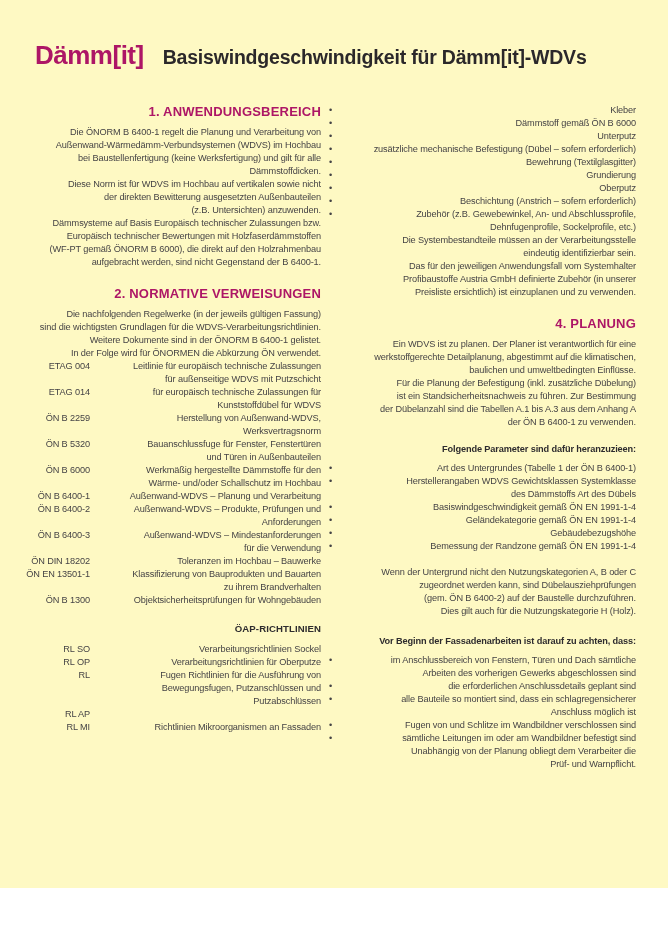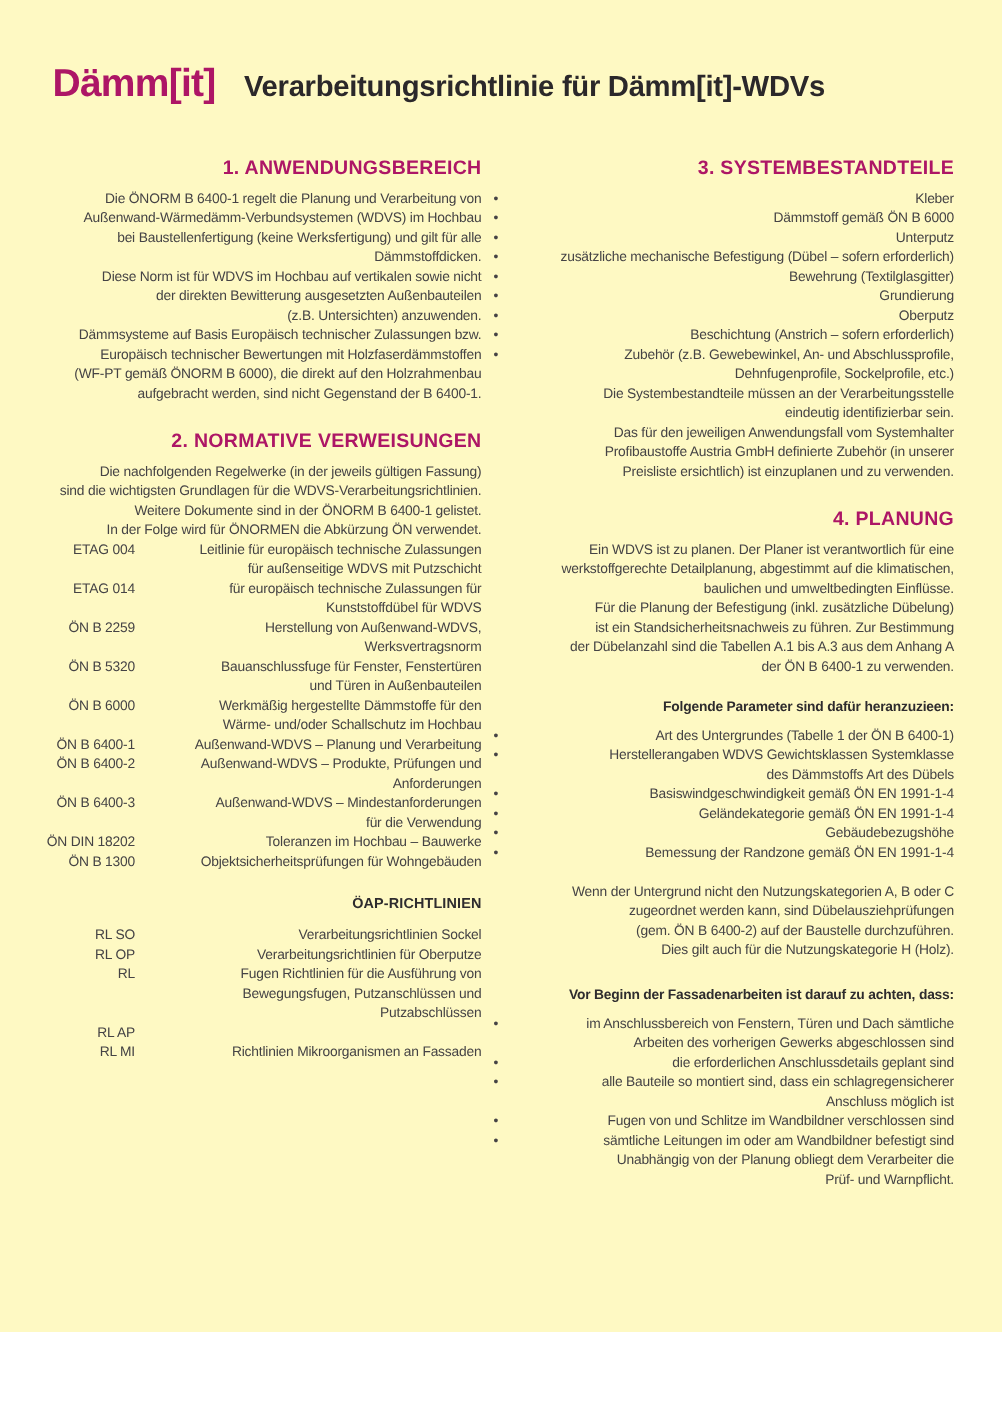--- a/index.html
+++ b/index.html
@@ -67,21 +67,21 @@
     font-size:9.5px; color:#525254;
   }
 </style>
 </head>
 <body>
 
 <div class="page">
 
   <div class="header">
     <span class="logo">Dämm[it]</span>
-    <span class="doc-title">Verarbeitungsrichtlinie für Dämm[it]-WDVs</span>
+    <span class="doc-title">Basiswindgeschwindigkeit für Dämm[it]-WDVs</span>
   </div>
 
   <div class="columns">
 
     <div class="col-left">
 
       <h2 class="section-heading">1. ANWENDUNGSBEREICH</h2>
       <p class="body-text">Die ÖNORM B 6400-1 regelt die Planung und Verarbeitung von
 Außenwand-Wärmedämm-Verbundsystemen (WDVS) im Hochbau
 bei Baustellenfertigung (keine Werksfertigung) und gilt für alle
@@ -147,20 +147,25 @@
             <span class="norm-term">ÖN B 6400-3</span>
             <span class="norm-desc">Außenwand-WDVS – Mindestanforderungen
 für die Verwendung</span>
           </div>
 
           <div class="norm-row">
             <span class="norm-term">ÖN DIN 18202</span>
             <span class="norm-desc">Toleranzen im Hochbau – Bauwerke</span>
           </div>
 
+          <div class="norm-row">
+            <span class="norm-term">ÖN EN 13501-1</span>
+            <span class="norm-desc">Klassifizierung von Bauprodukten und Bauarten
+zu ihrem Brandverhalten</span>
+          </div>
 
           <div class="norm-row">
             <span class="norm-term">ÖN B 1300</span>
             <span class="norm-desc">Objektsicherheitsprüfungen für Wohngebäuden</span>
           </div>
         </div>
 
       <h3 class="oeap-heading">ÖAP-RICHTLINIEN</h3>
 
       <div class="norm-table">
@@ -189,21 +194,20 @@
           <div class="norm-row">
             <span class="norm-term">RL MI</span>
             <span class="norm-desc">Richtlinien Mikroorganismen an Fassaden</span>
           </div>
         </div>
 
     </div>
 
     <div class="col-right">
 
-      <h2 class="section-heading">3. SYSTEMBESTANDTEILE</h2>
       <ul class="bullets">
 
           <li>Kleber</li>
 
           <li>Dämmstoff gemäß ÖN B 6000</li>
 
           <li>Unterputz</li>
 
           <li>zusätzliche mechanische Befestigung (Dübel – sofern erforderlich)</li>
 

